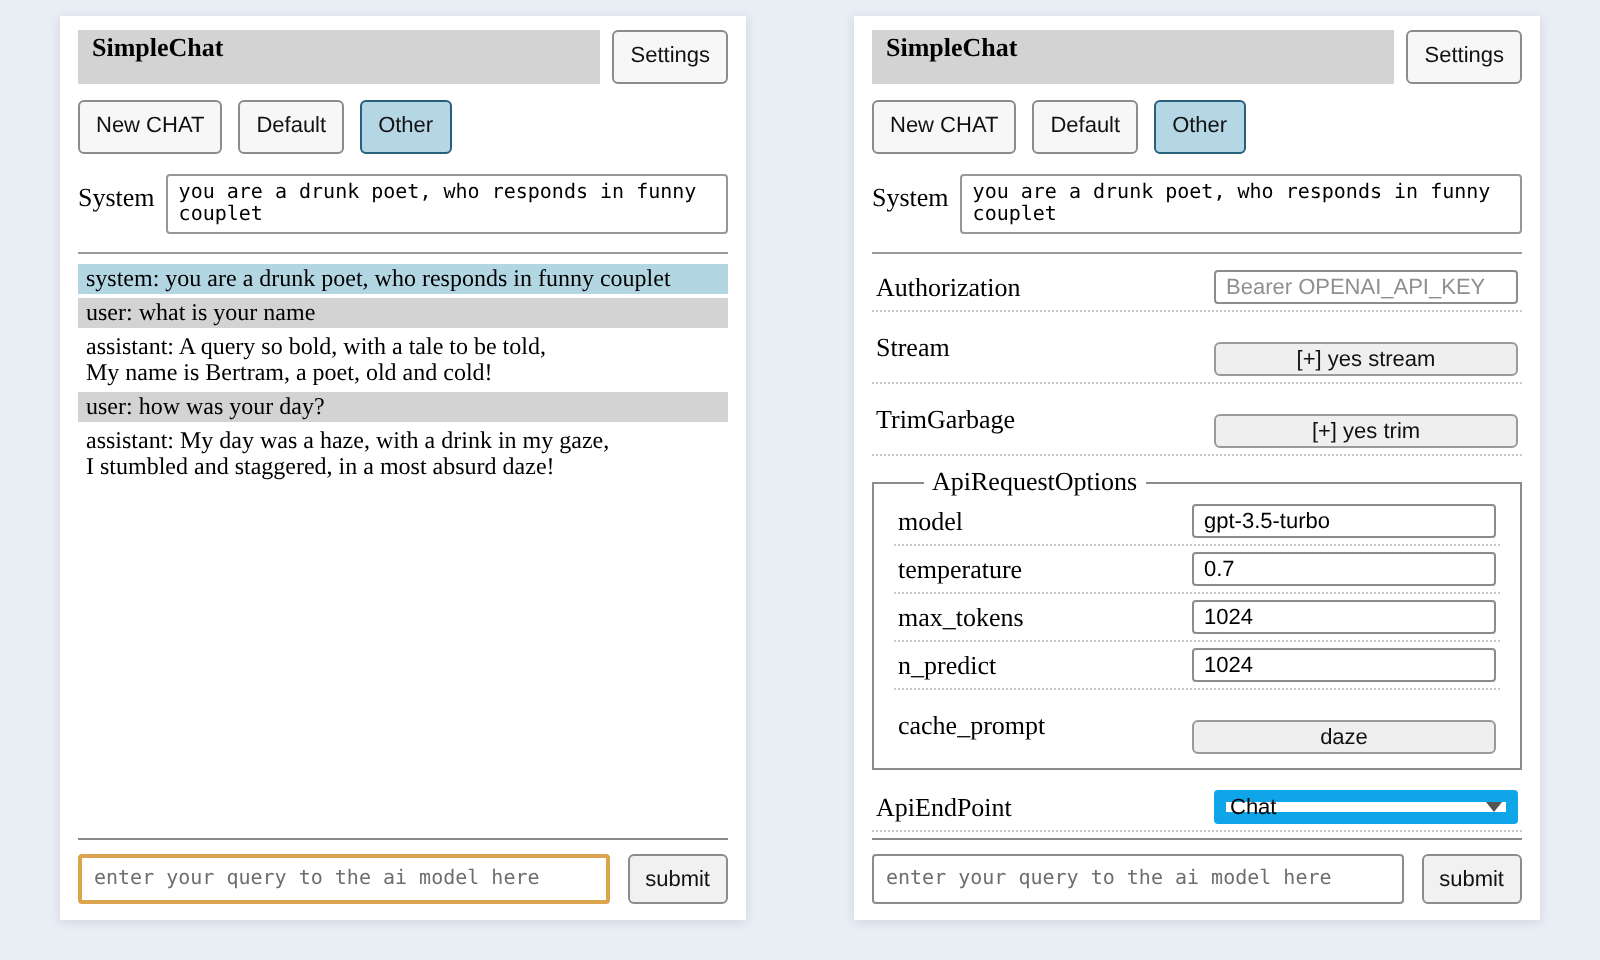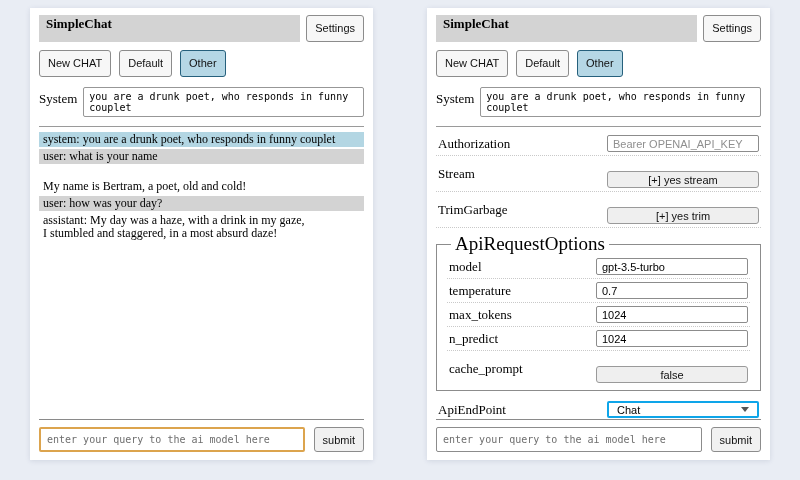--- a/index.html
+++ b/index.html
@@ -63,34 +63,34 @@
   }
   .ctl-input::placeholder { color:#8f8f8f; }
   .ctl-btn {
     width:152px; box-sizing:border-box; height:17px;
     font-family:"Liberation Sans", sans-serif; font-size:11px;
     background:#efefef; border:1px solid #9a9a9a; border-radius:3px;
     color:#111; cursor:pointer; padding:0;margin-top:12px;
   }
   .ctl-select {
     width:152px; box-sizing:border-box; height:17px;
-    background:#fff; border:2px solid #0ea5e9; border-radius:2px;
+    background:#fff; border:6px solid #0ea5e9; border-radius:2px;
     display:flex; align-items:center; justify-content:space-between;
     font-family:"Liberation Sans", sans-serif; font-size:11px;
-    padding:0 8px; cursor:pointer; color:#000;
+    padding:0 2px; cursor:pointer; color:#000;
   }
   .chevron {
     width:0; height:0; border-left:4px solid transparent;
     border-right:4px solid transparent; border-top:5px solid #555;
   }
   fieldset.api-opts {
     border:1px solid #8c8c8c; margin:5px 0 7px 0;
     padding:0 10px 4px 10px;
   }
-  fieldset.api-opts legend { font-size:19px; padding:0 4px; margin-left:4px; }
+  fieldset.api-opts legend { font-size:13px; padding:0 4px; margin-left:15px; }
 
   
   .composer-wrap { margin-top:auto; }
   .composer-divider { border:none; border-top:1px solid #8a8a8a; margin:0 0 7px 0; }
   .composer { display:flex; gap:9px; align-items:stretch; }
   .query-input {
     flex:1; box-sizing:border-box; height:25px;
     font-family:"DejaVu Sans Mono", monospace; font-size:10px;
     border:1px solid #8c8c8c; border-radius:2px; padding:2px 6px; color:#000;
   }
@@ -125,21 +125,21 @@
   <hr class="hdr-divider">
 
   <div class="messages">
     <div class="msg msg-system">
       <span>system: you are a drunk poet, who responds in funny couplet</span>
     </div>
     <div class="msg msg-user">
       <span>user: what is your name</span>
     </div>
     <div class="msg msg-assistant">
-      <br>
+      <span>assistant: A query so bold, with a tale to be told,</span><br>
       <span>My name is Bertram, a poet, old and cold!</span>
     </div>
     <div class="msg msg-user">
       <span>user: how was your day?</span>
     </div>
     <div class="msg msg-assistant">
       <span>assistant: My day was a haze, with a drink in my gaze,</span><br>
       <span>I stumbled and staggered, in a most absurd daze!</span>
     </div>
   </div>
@@ -208,21 +208,21 @@
         <input class="ctl-input" value="1024" style="">
       </div>
 
       <div class="srow">
         <span class="label-serif">n_predict</span>
         <input class="ctl-input" value="1024" style="">
       </div>
 
       <div class="srow" style="border-bottom:none">
         <span class="label-serif">cache_prompt</span>
-        <button class="ctl-btn">false</button>
+        <button class="ctl-btn">daze</button>
       </div>
     </fieldset>
 
     <div class="srow">
       <span class="label-serif">ApiEndPoint</span>
       <div class="ctl-select">
         <span>Chat</span>
         <span class="chevron"></span>
       </div>
     </div>

